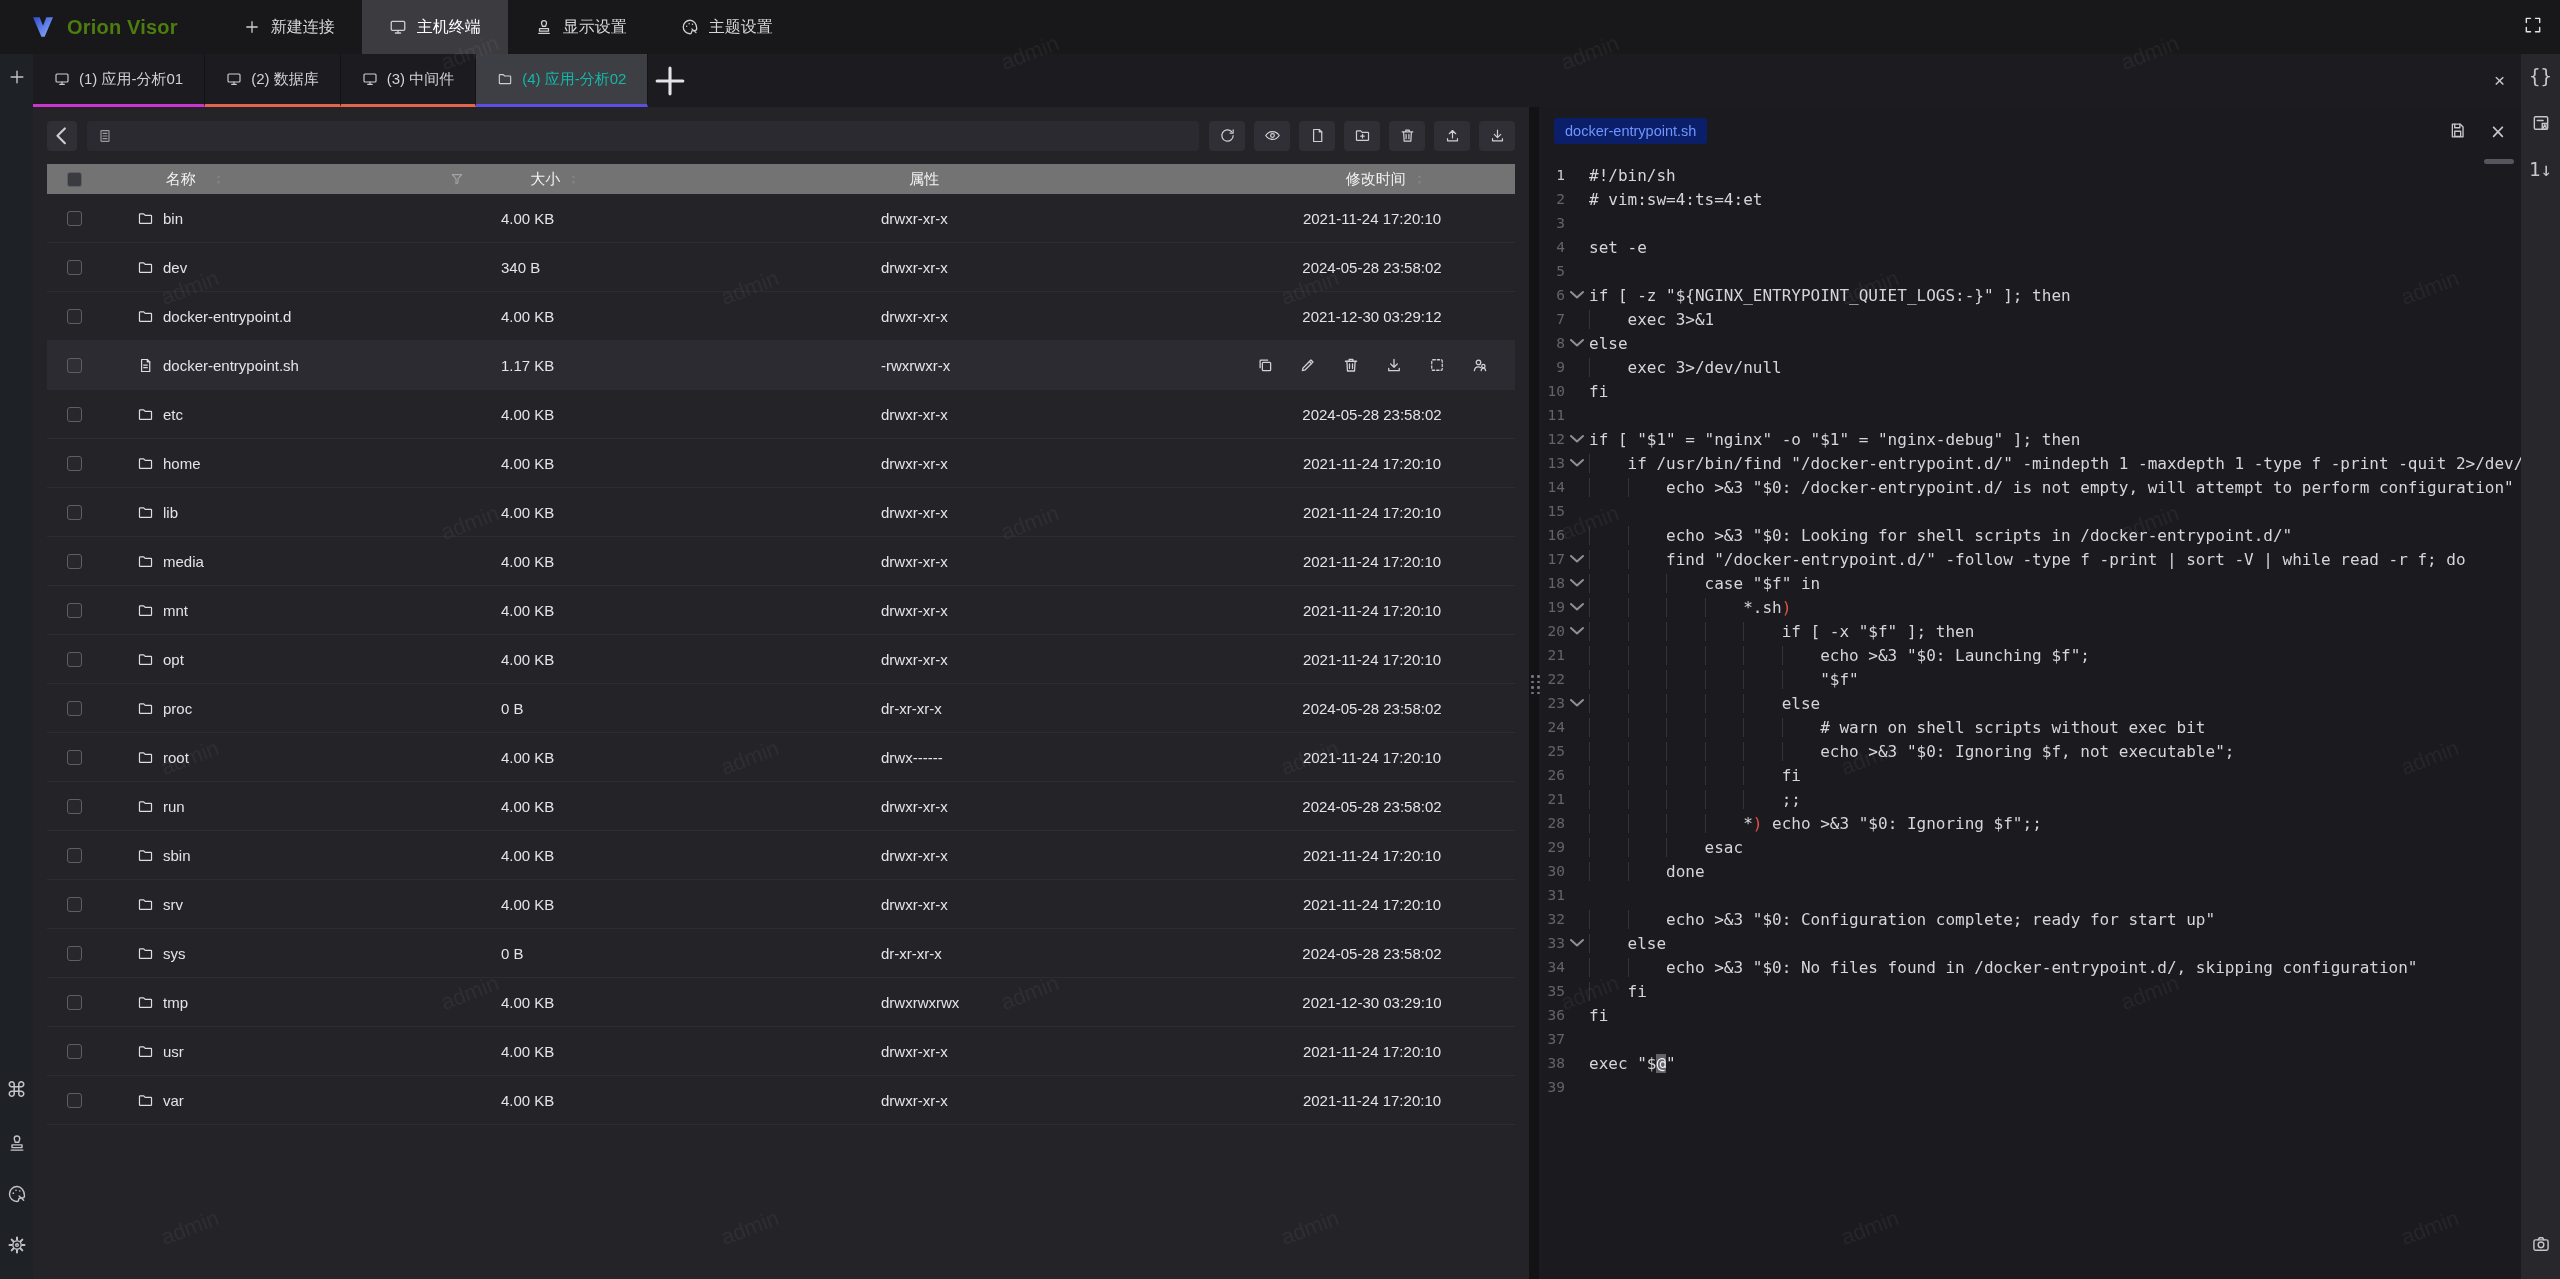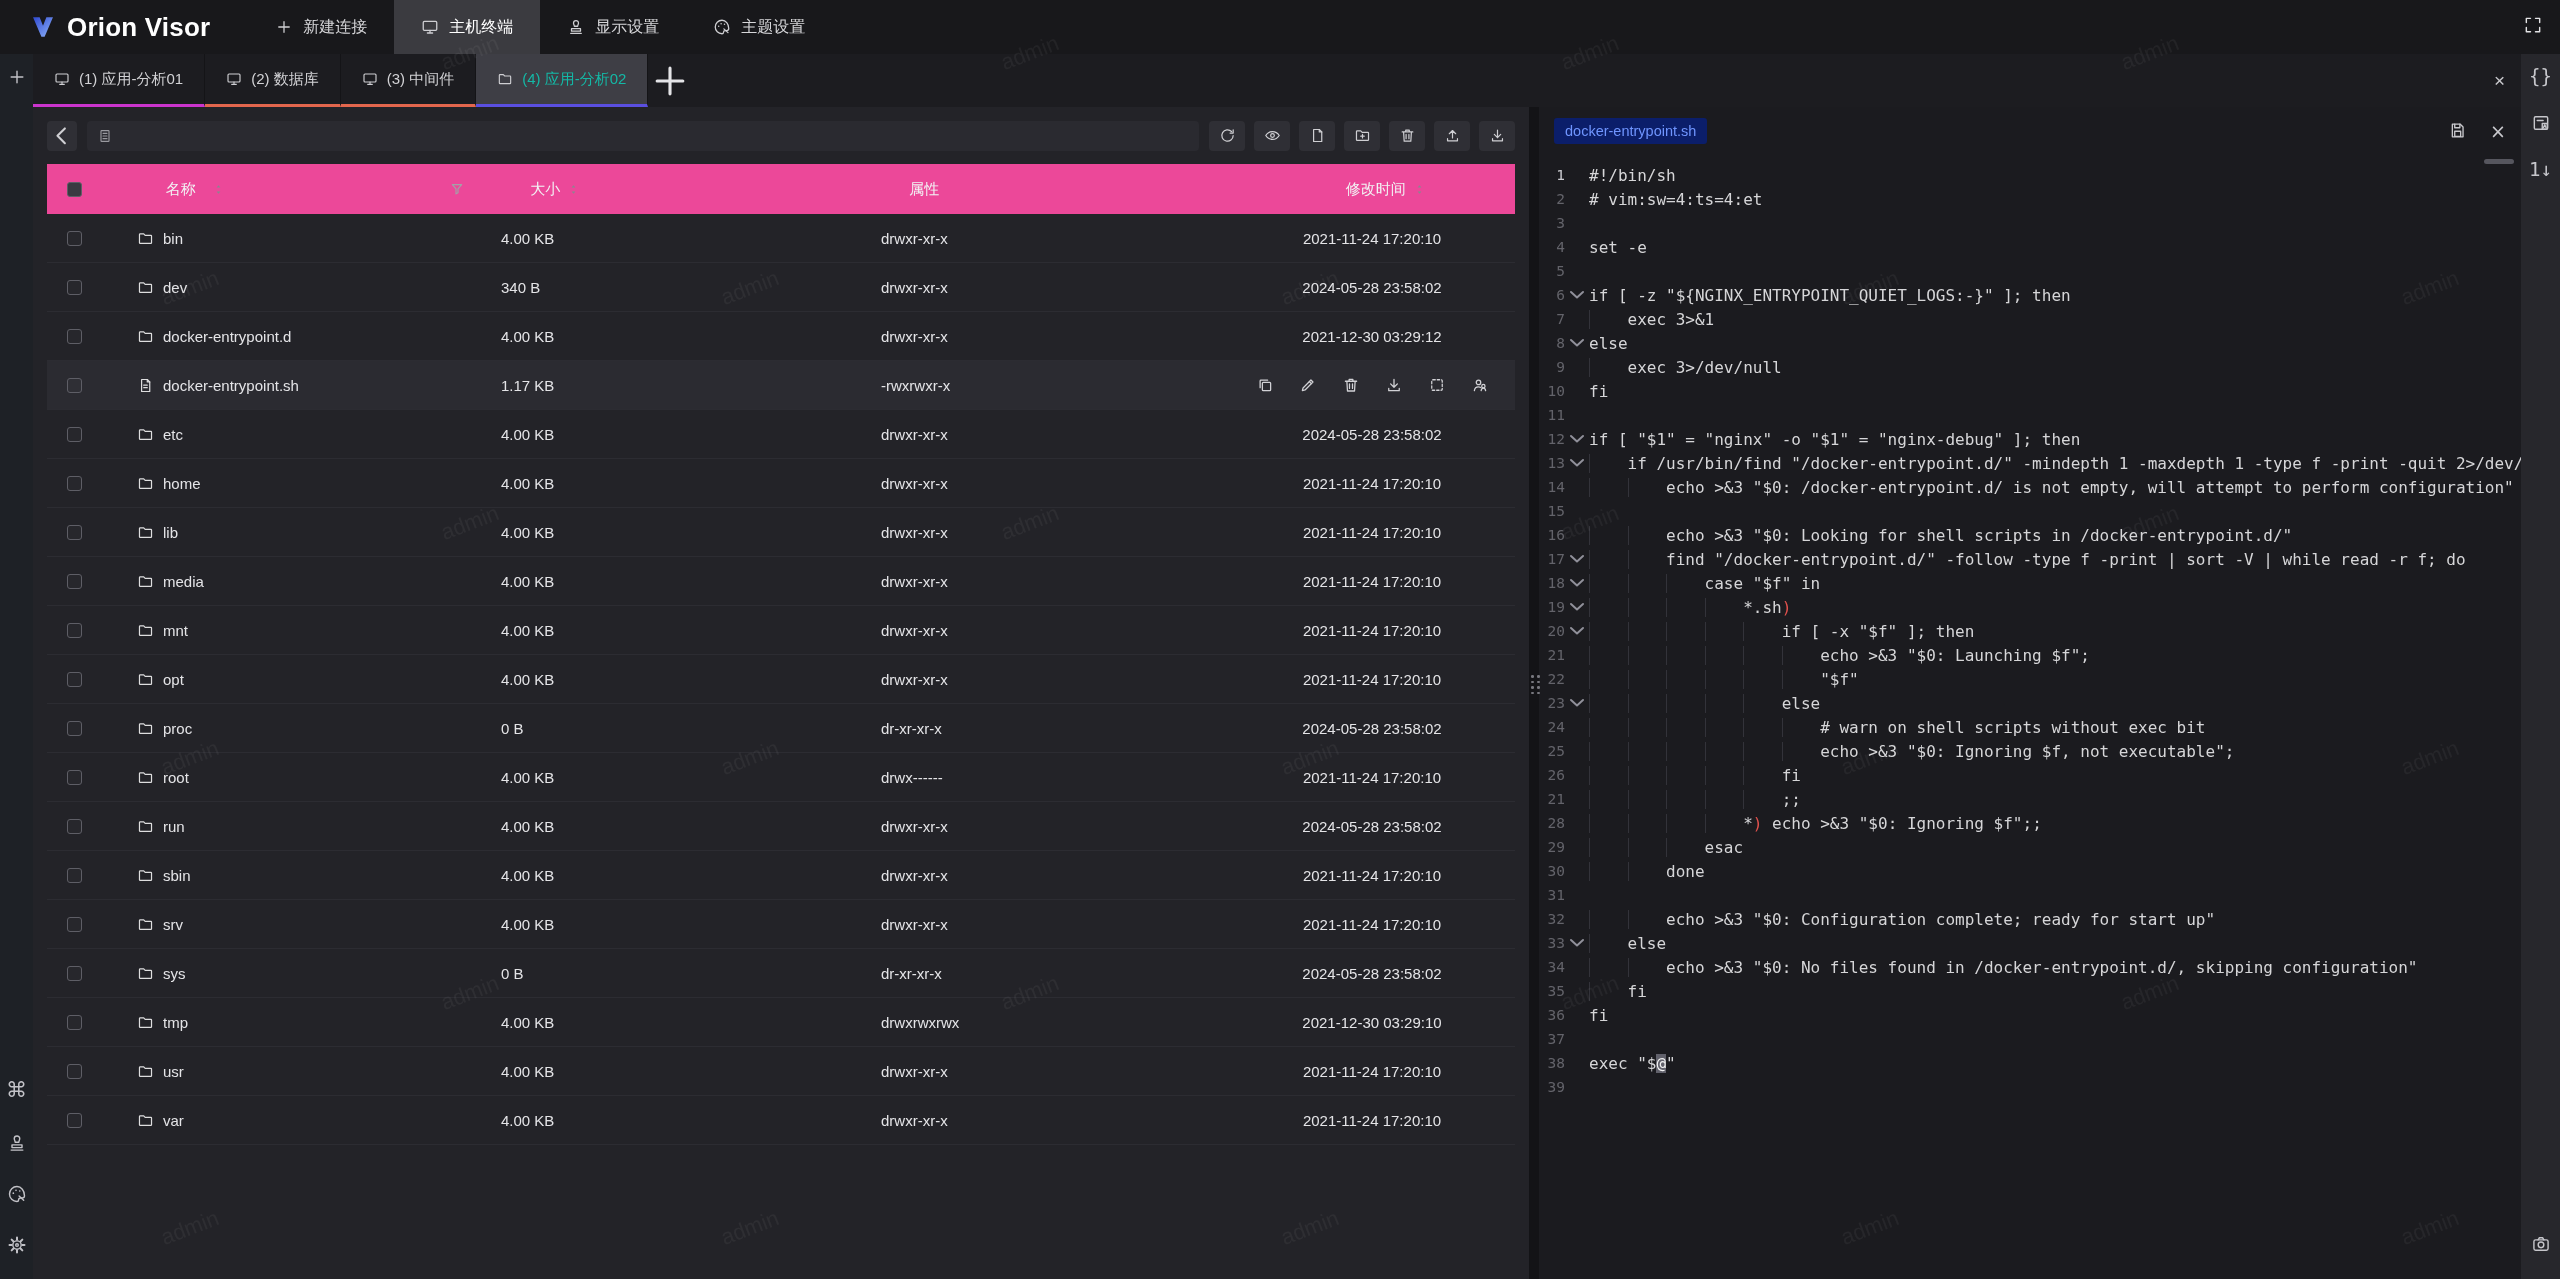--- a/index.html
+++ b/index.html
@@ -5,21 +5,21 @@
 <style>
   * { margin:0; padding:0; box-sizing:border-box; }
   html,body { width:2560px; height:1279px; overflow:hidden; background:#141416;
     font-family:"Liberation Sans", sans-serif; -webkit-font-smoothing:antialiased; }
   .icon svg { width:1em; height:1em; display:block; }
   .icon { display:inline-flex; align-items:center; justify-content:center; line-height:1; }
 
   
   .navbar { height:54px; background:#18181b; display:flex; align-items:center; position:relative; z-index:5; }
   .brand { display:flex; align-items:center; gap:11px; padding:0 38px 0 30px; }
-  .brand-name { color:#ffffff; font-weight:bold; font-size:26px; letter-spacing:.2px; }
+  .brand-name { color:#4d7c0f; font-weight:bold; font-size:20px; letter-spacing:.2px; }
   .nav-menu { display:flex; height:100%; }
   .nav-item { display:flex; align-items:center; gap:10px; padding:0 27px; color:#d6d6d9; font-size:16px; cursor:pointer; }
   .nav-item .icon { font-size:18px; color:#cfcfd3; }
   .nav-item.active { background:#3b3b40; color:#ffffff; }
   .nav-right { margin-left:auto; padding-right:17px; color:#e3e3e6; font-size:20px; }
 
   
   .body-row { display:flex; height:1225px; }
   .mini-sidebar { width:33px; background:#1e2126; display:flex; flex-direction:column; align-items:center; padding:13px 0 24px; }
   .mini-sidebar .icon { font-size:20px; color:#c2c2c7; cursor:pointer; }
@@ -43,21 +43,21 @@
   .file-panel { width:1496px; background:#232328; display:flex; flex-direction:column; padding:0 14px; }
   .file-toolbar { height:57px; display:flex; align-items:center; gap:10px; }
   .tool-btn { width:36px; height:30px; background:#2f2f35; border-radius:4px; display:flex; align-items:center;
               justify-content:center; color:#cfcfd3; font-size:17px; cursor:pointer; }
   .back-btn { width:30px; }
   .path-input { width:1128px; height:30px; background:#2a2a30; border-radius:4px; display:flex; align-items:center;
                 gap:8px; padding:0 10px; color:#9a9aa0; font-size:15px; cursor:text; }
   .tb-group { margin-left:auto; display:flex; gap:9px; }
 
   .table { flex:1; }
-  .t-head { height:50px; background:#ec4899; display:flex; align-items:center; color:#f2f2f4; font-size:15px;gap:33px; }
+  .t-head { height:30px; background:#737373; display:flex; align-items:center; color:#f2f2f4; font-size:15px;gap:33px; }
   .t-row { height:49px; display:flex; align-items:center; border-bottom:1px solid #2c2c32; color:#e4e4e7; font-size:15px; }
   .t-row.selected { background:#2b2b31; }
   .col-check { width:44px; display:flex; }
   .cb { width:15px; height:15px; margin-left:20px; border:1.5px solid #5e5e66; border-radius:3px; background:rgba(255,255,255,.02); cursor:pointer; }
   .col-name { width:382px; display:flex; align-items:center; gap:9px; padding-left:46px; position:relative; }
   .col-size { width:378px; padding-left:28px; }
   .col-attr { width:378px; padding-left:30px; }
   .col-time { width:286px; text-align:center; }
   .sort-ic { font-size:13px; color:#88888f; margin-left:7px; cursor:pointer; }
   .filter-ic { position:absolute; right:4px; font-size:16px; color:#a2a2a8; cursor:pointer; }

